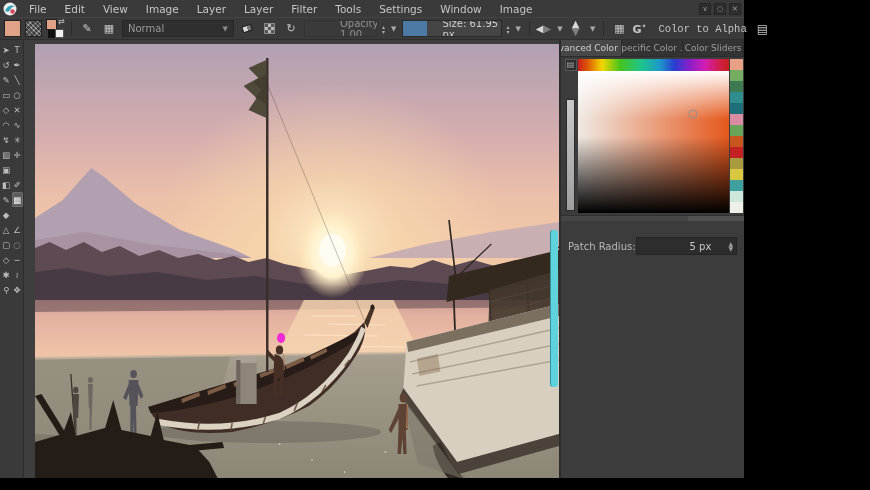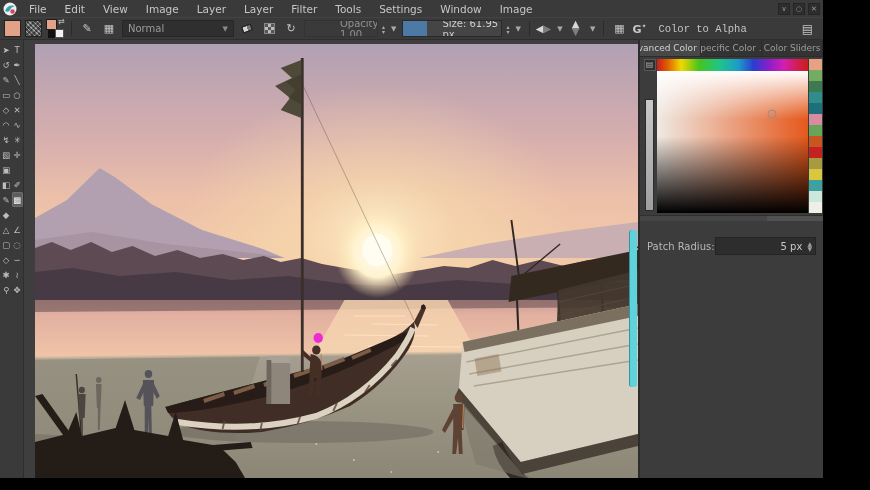--- a/index.html
+++ b/index.html
@@ -1,18 +1,18 @@
 <!DOCTYPE html>
 <html><head>
 <meta charset="utf-8">
 <style>
   * { box-sizing: border-box; margin: 0; padding: 0; }
   html,body { width: 870px; height: 490px; background: #000; overflow: hidden;
     font-family: "DejaVu Sans", sans-serif; }
-  .app { position: absolute; left: 0; top: 0; width: 823px; height: 478px;
+  .app { position: absolute; left: 0; top: 0; width: 744px; height: 478px;
     background: #3a3a3a; display: flex; flex-direction: column; }
 
   
   .menubar { height: 17px; display: flex; align-items: center; background: #3a3a3a;
     font-size: 10.5px; color: #c6c6c6; padding-left: 2px; flex: 0 0 auto; }
   .menubar .logo { width: 14px; height: 14px; margin: 0 3px 0 1px; }
   .menubar .mitem { padding: 1px 9px; cursor: default; }
   .winbtns { margin-left: auto; display: flex; gap: 3px; margin-right: 3px; }
   .winbtn { width: 12px; height: 12px; background: #2e2e2e; border: 1px solid #252525;
     color: #9a9a9a; font-size: 7px; display: flex; align-items: center; justify-content: center; }
@@ -101,21 +101,21 @@
   .slider { flex: 1; height: 13px; position: relative; }
   .trackL { position: absolute; top: 5px; left: 0; height: 3px; background: #7d9cbb; }
   .trackR { position: absolute; top: 5px; right: 0; height: 3px; background: #585858; }
   .ticks { position: absolute; top: 8px; left: 2px; right: 2px; height: 4px;
     background: repeating-linear-gradient(90deg,#6e6e6e 0 1px,transparent 1px 19px); }
   .handle { position: absolute; top: 0; width: 12px; height: 12px; border-radius: 50%;
     background: radial-gradient(circle at 35% 30%, #4e4e4e, #2c2c2c); border: 1px solid #1d1d1d; }
   .minmax { display: flex; justify-content: space-between; padding-left: 58px; margin-top: 2px;
     font-size: 9.5px; color: #a8a8a8; }
   .spinbox { flex: 1; height: 18px; background: #2d2d2d; border: 1px solid #242424;
-    display: flex; align-items: center; justify-content: flex-end; color: #c8c8c8; padding-right: 3px; }
+    display: flex; align-items: center; justify-content: flex-end; color: #c8c8c8; padding-right: 3px; gap: 12px; }
   .spinbox .arr { display: flex; flex-direction: column; font-size: 6px; line-height: 5px;
     color: #a0a0a0; margin-left: 5px; }
   .panelfill { flex: 1; background: #3c3c3c; }
 </style>
 </head>
 <body>
 
 <div class="app">
 
   <div class="menubar">

